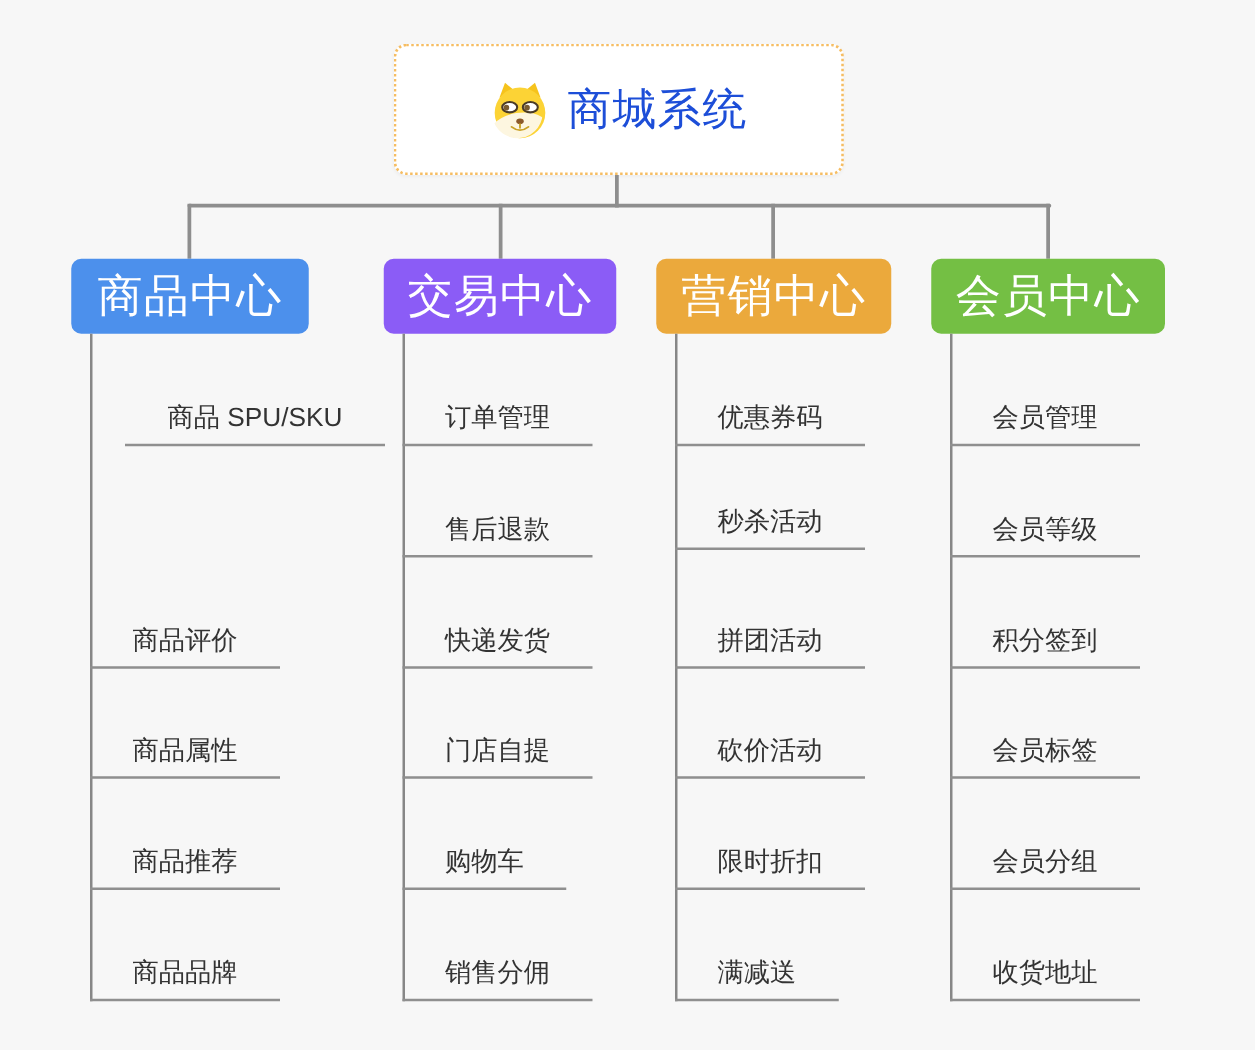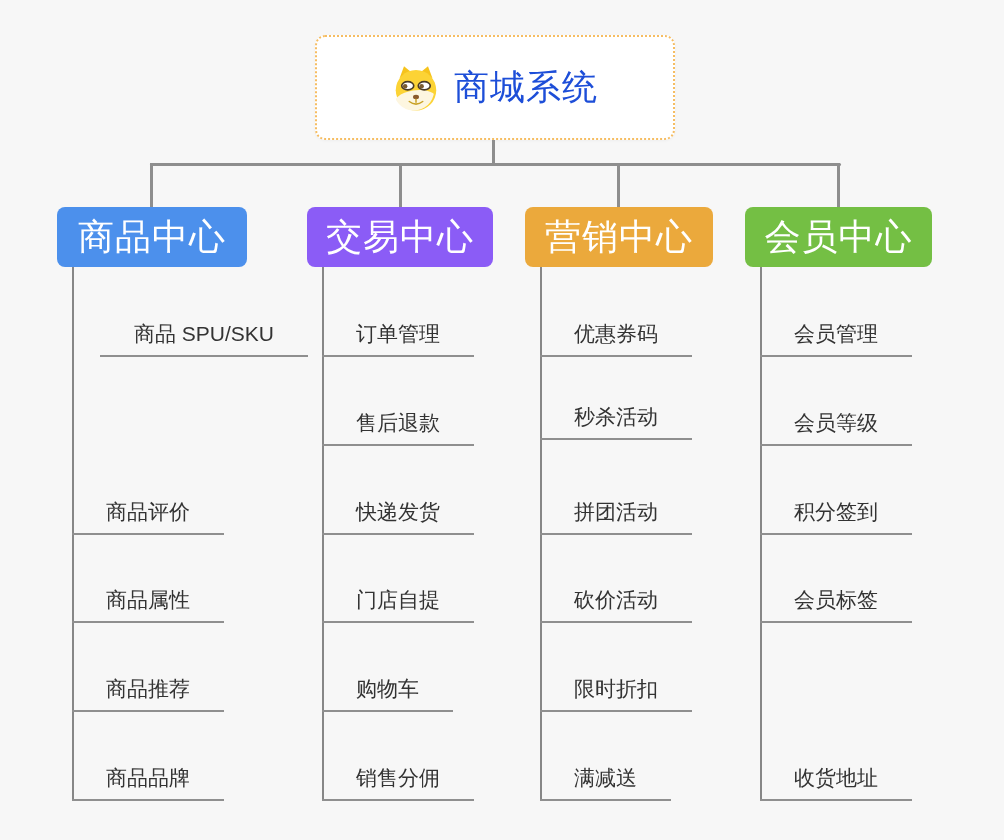--- a/index.html
+++ b/index.html
@@ -143,14 +143,15 @@
     <div class="leaf" style="left: 540px; top: 753px;">满减送</div>
     <div class="cline v" style="left: 837px; top: 163px; height: 44px;"></div>
     <div class="branch-box" style="left: 745px; width: 187px; background: rgb(116, 191, 68);">
       <span class="branch-label">会员中心</span>
     </div>
     <div class="trunk" style="left: 760px; top: 267px; height: 534px;"></div>
     <div class="leaf" style="left: 760px; top: 309px;">会员管理</div>
     <div class="leaf" style="left: 760px; top: 398px;">会员等级</div>
     <div class="leaf" style="left: 760px; top: 487px;">积分签到</div>
     <div class="leaf" style="left: 760px; top: 575px;">会员标签</div>
+    <div class="leaf" style="left: 760px; top: 664px;">会员分组</div>
     <div class="leaf" style="left: 760px; top: 753px;">收货地址</div>
   </div>
 
 </body></html>

